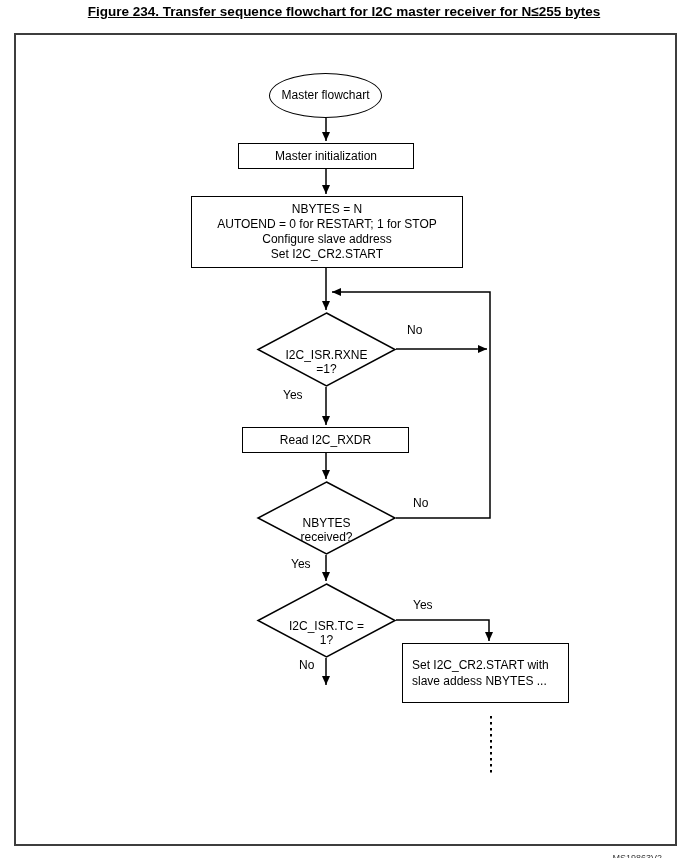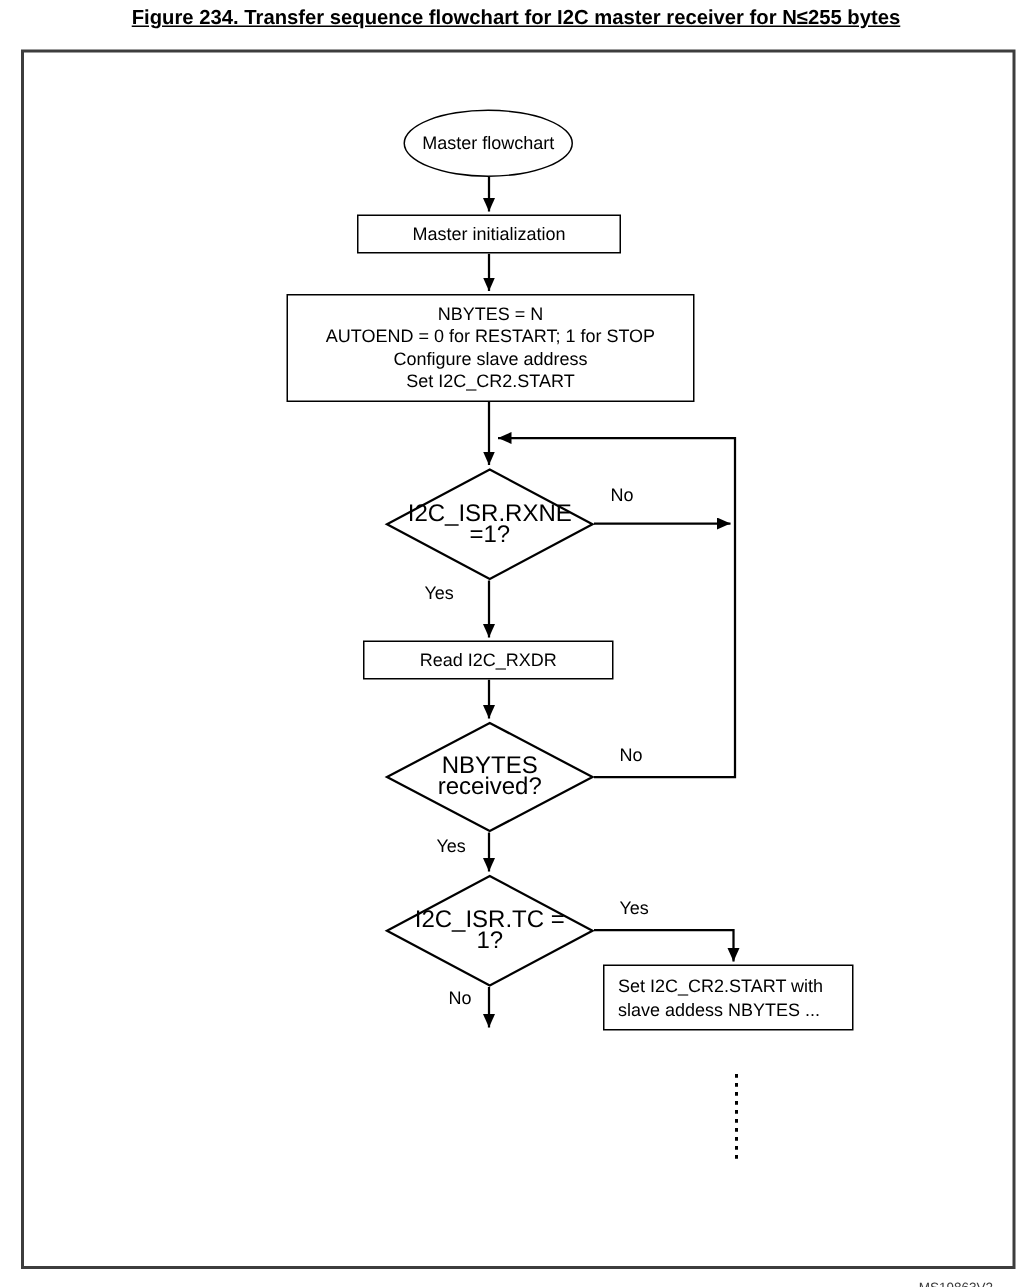--- a/index.html
+++ b/index.html
@@ -48,34 +48,34 @@
     line-height: 15px;
     white-space: pre-line;
   }
   .oval { border-radius: 50%; }
   .node-start { left: 269px; top: 73px;  width: 113px; height: 45px; }
   .node-init  { left: 238px; top: 143px; width: 176px; height: 26px; }
   .node-config{ left: 191px; top: 196px; width: 272px; height: 72px; }
   .node-read  { left: 242px; top: 427px; width: 167px; height: 26px; }
   .node-end   { left: 270px; top: 687px; width: 112px; height: 45px; }
   .node-restart {
-    left: 402px; top: 643px; width: 167px; height: 44px;
+    left: 402px; top: 643px; width: 167px; height: 60px;
     justify-content: flex-start;
     text-align: left;
     padding-left: 9px;
     line-height: 16px;
   }
   .diamond { position: absolute; }
   .diamond svg { position: absolute; left: 0; top: 0; overflow: visible; }
   .diamond .dtext {
-    position: absolute; left: 0; top: 0;
+    position: absolute; left: 0; top: 12px;
     width: 100%; height: 100%;
     display: flex; align-items: center; justify-content: center;
     text-align: center;
-    font-size: 16px; line-height: 14px;
+    font-size: 12px; line-height: 14px;
     white-space: pre-line;
   }
   .d-rxne   { left: 257px; top: 312px; width: 139px; height: 75px; }
   .d-nbytes { left: 257px; top: 481px; width: 139px; height: 74px; }
   .d-tc     { left: 257px; top: 583px; width: 139px; height: 75px; text-decoration: underline; }
   .branch-label {
     position: absolute;
     font-size: 12px;
     background: transparent;
   }

